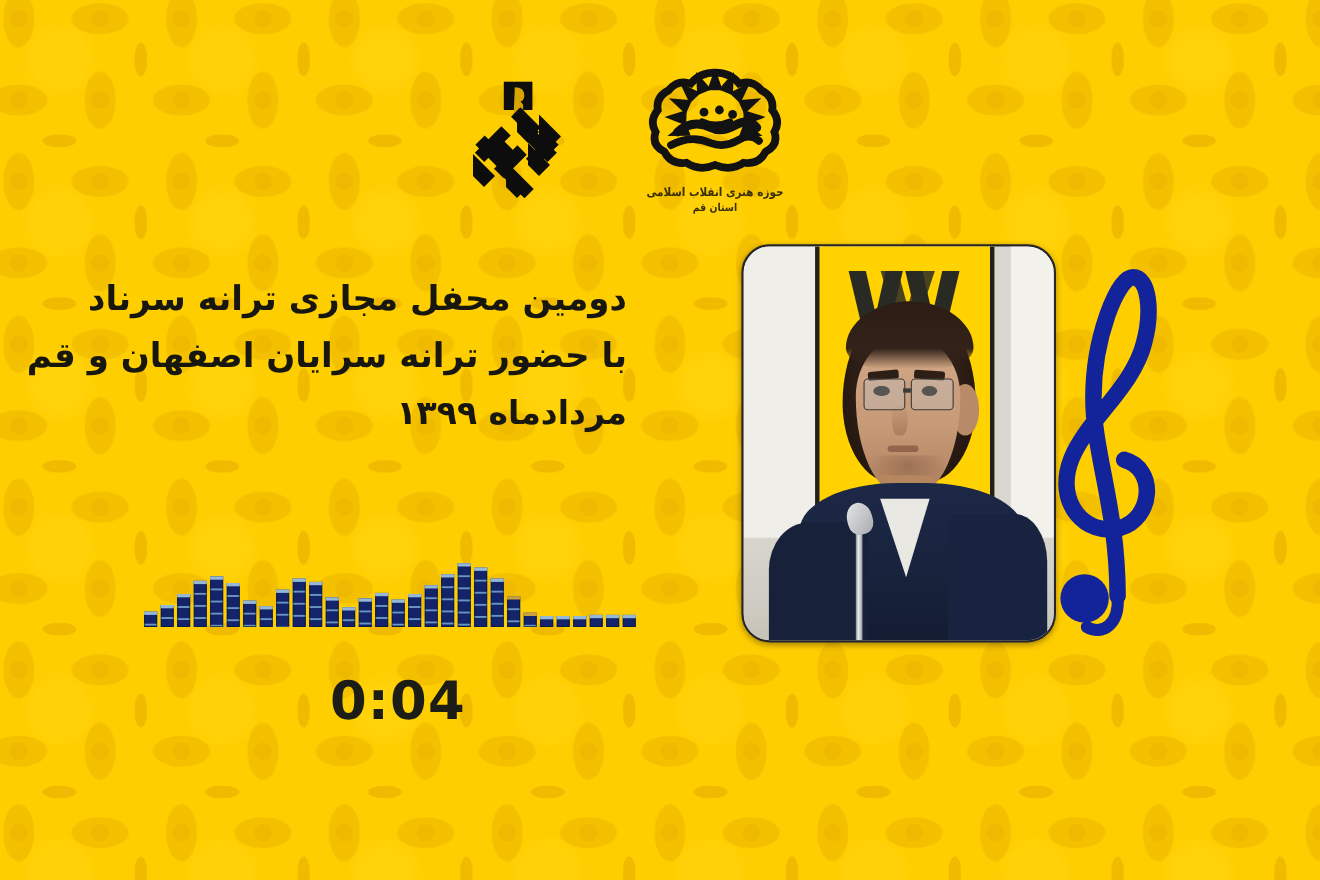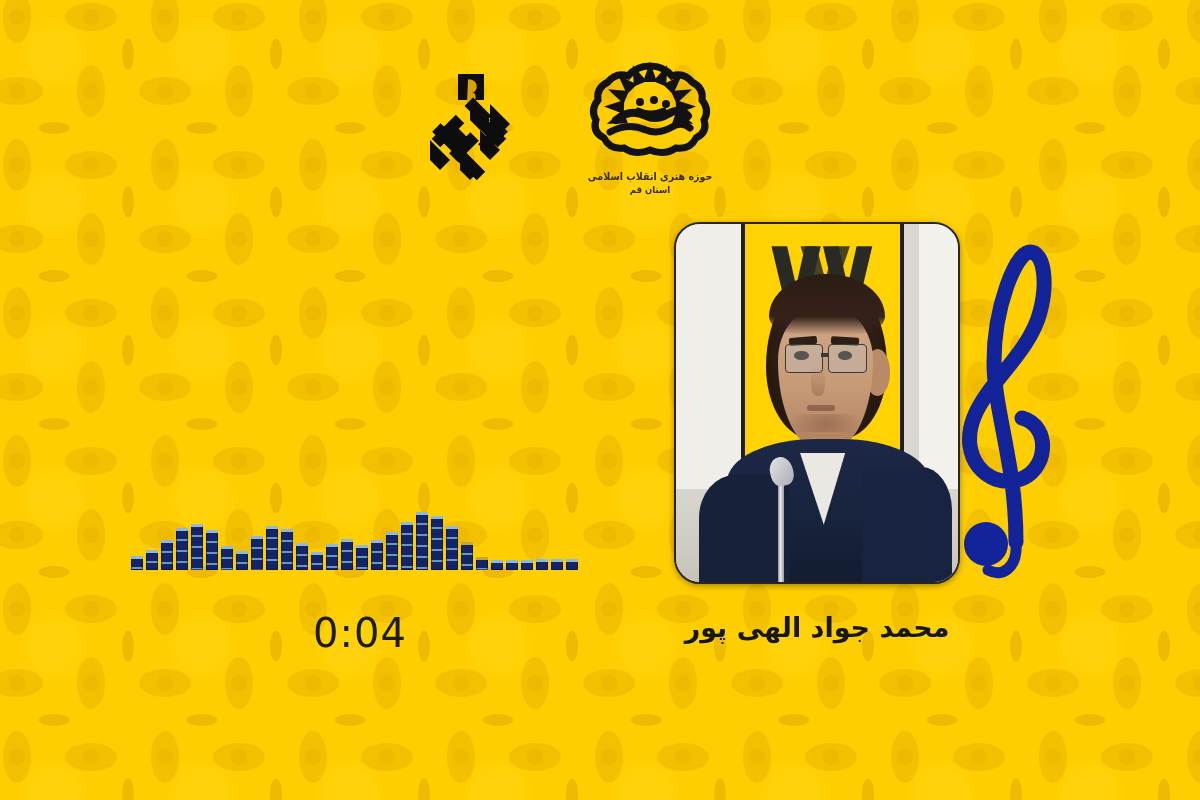--- a/index.html
+++ b/index.html
@@ -149,24 +149,24 @@
     background: #95b9d4;
   }
   .wbar.tip-warm::after { background: #caa23c; }
 
   
   .timestamp {
     position: absolute;
     left: 300px;
     top: 610px;
     width: 120px;
-    text-align: center;
+    text-align: left;
     font-family: "DejaVu Sans", "Liberation Sans", sans-serif;
-    font-size: 40px;
-    font-weight: 400;
+    font-size: 48px;
+    font-weight: 700;
     color: #1d1d17;
     letter-spacing: 1px;
   }
 
   
   .clef {
     position: absolute;
     left: 944px;
     top: 212px;
     width: 130px;
@@ -396,20 +396,25 @@
           <path d="M58 52 q12 6 26 0" fill="none" stroke="#121212" stroke-width="5" stroke-linecap="round"></path>
         </g>
       </svg>
       <div class="honari-sub">
         <div class="l1">حوزه هنری انقلاب اسلامی</div>
         <div class="l2">استان قم</div>
       </div>
     </div>
   </div>
 
+  <div class="headline">
+    <div class="line l1">دومین محفل مجازی ترانه سرناد</div>
+    <div class="line l2">با حضور ترانه سرایان اصفهان و قم</div>
+    <div class="line l3">مردادماه ۱۳۹۹</div>
+  </div>
 
   <div class="waveform">
       <div class="wbar" style="height: 14px;"></div>
       <div class="wbar" style="height: 20px;"></div>
       <div class="wbar" style="height: 30px;"></div>
       <div class="wbar" style="height: 42px;"></div>
       <div class="wbar" style="height: 46px;"></div>
       <div class="wbar" style="height: 40px;"></div>
       <div class="wbar" style="height: 24px;"></div>
       <div class="wbar" style="height: 19px;"></div>
@@ -490,15 +495,14 @@
     <div class="ph ph-neck"></div>
     <div class="ph ph-collar"></div>
     <div class="ph ph-sweater"></div>
     <div class="ph ph-sweater-l"></div>
     <div class="ph ph-sweater-r"></div>
     <div class="ph ph-vneck"></div>
     <div class="ph ph-mic-stand"></div>
     <div class="ph ph-mic-head"></div>
   </div>
 
-  <div class="name-caption">محمد جواد الهی پور</div>
 
 </div>
 
 </body></html>

